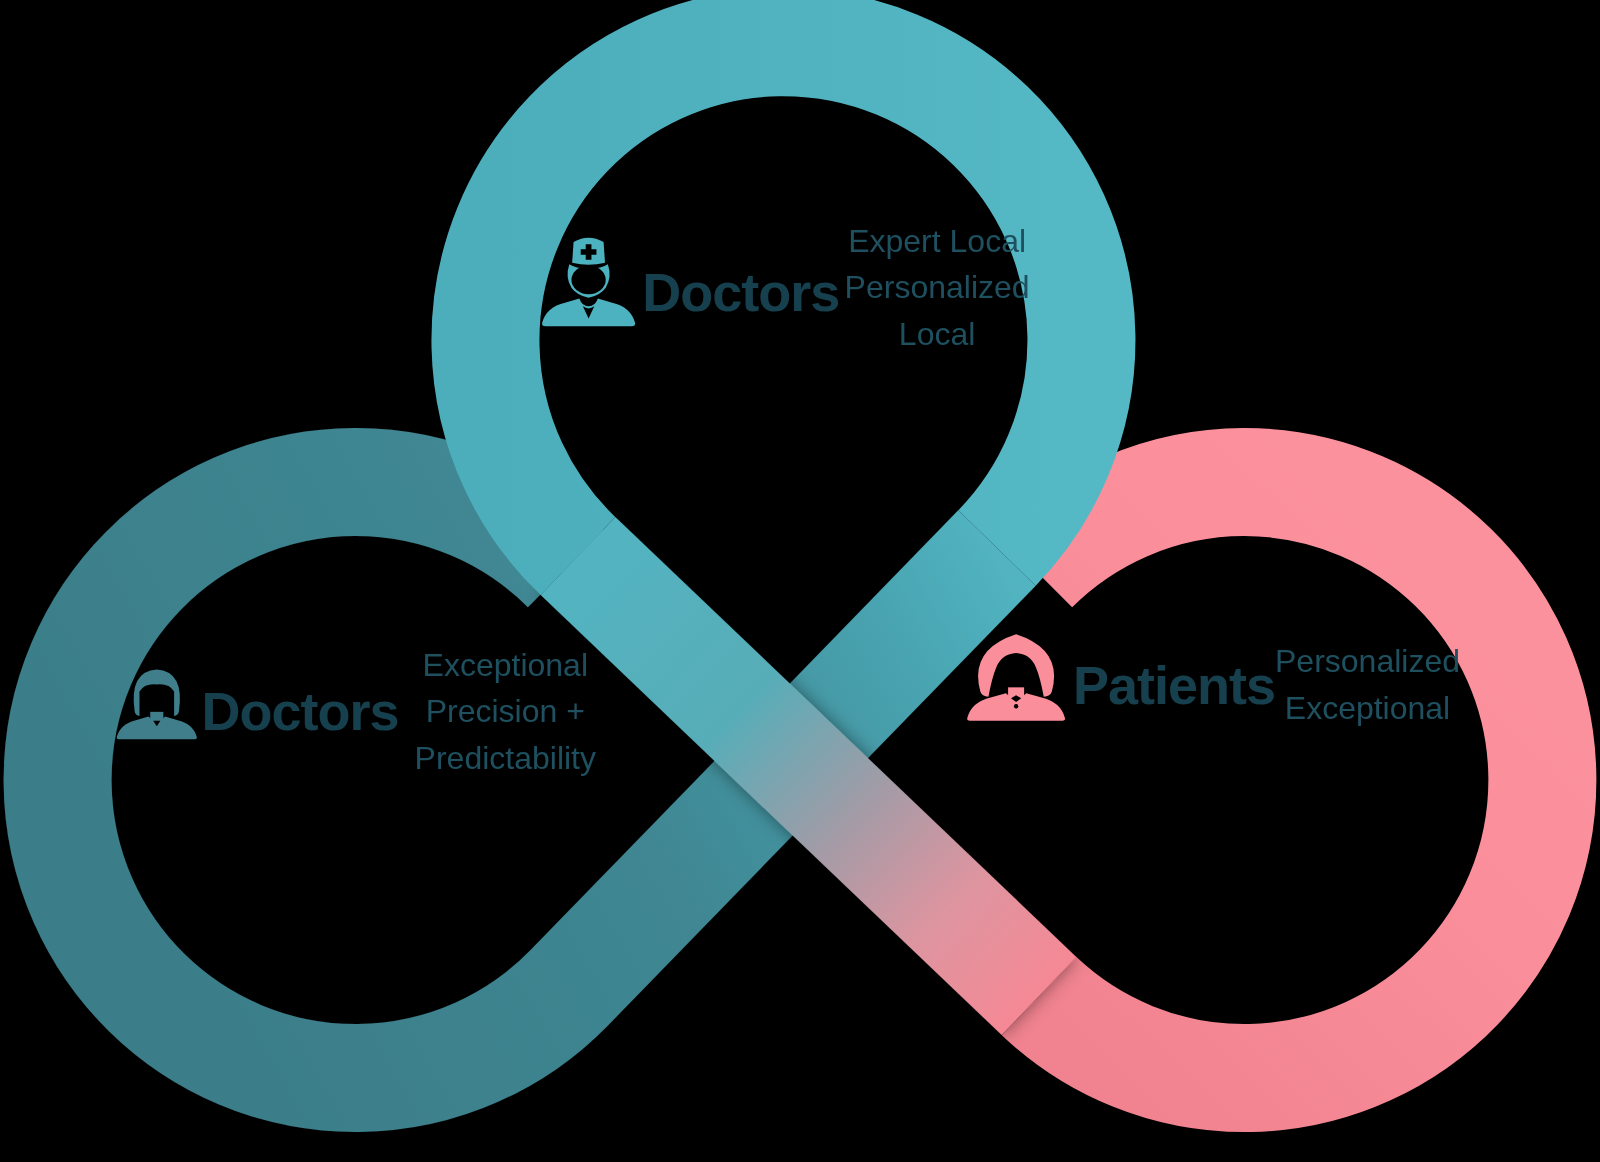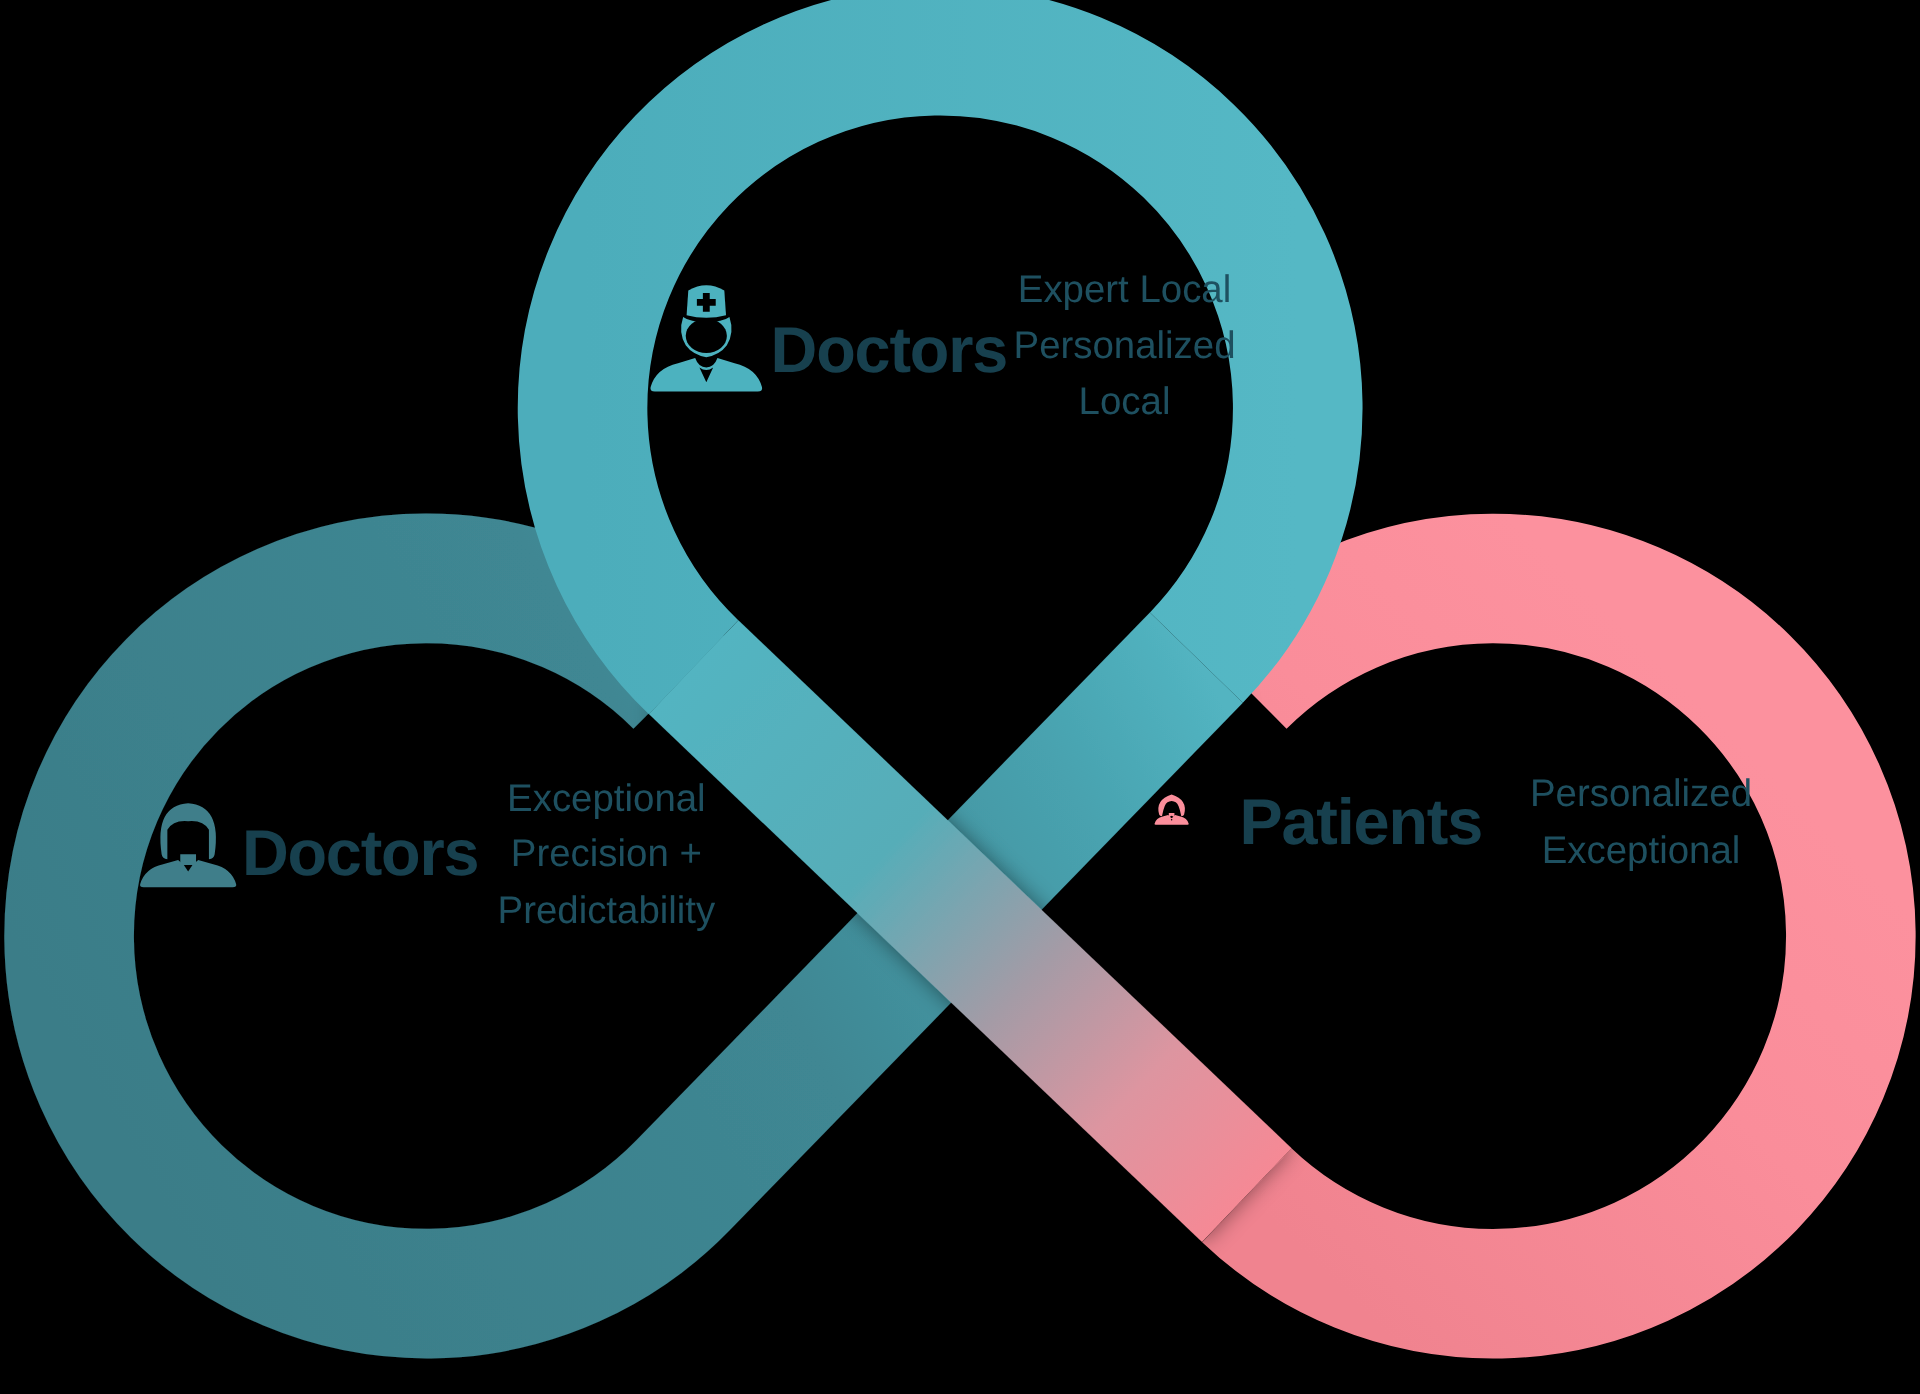--- a/index.html
+++ b/index.html
@@ -24,21 +24,21 @@
   }
   .node {
     position: absolute;
     width: 500px;
     display: flex;
     align-items: center;
     text-align: center;
   }
   .node-doctors  { left: 535px; top: 202px; }
   .node-orthos   { left: 112px; top: 620px; }
-  .node-patients { left: 960px; top: 610px; gap: 40px; }
+  .node-patients { left: 960px; top: 610px; }
 
   .node .icon { display: block; }
 
   .node h2 {
     margin: 0;
     font-size: 54px;
     line-height: 1.0;
     font-weight: 800;
     letter-spacing: -1px;
     color: #17404e;

